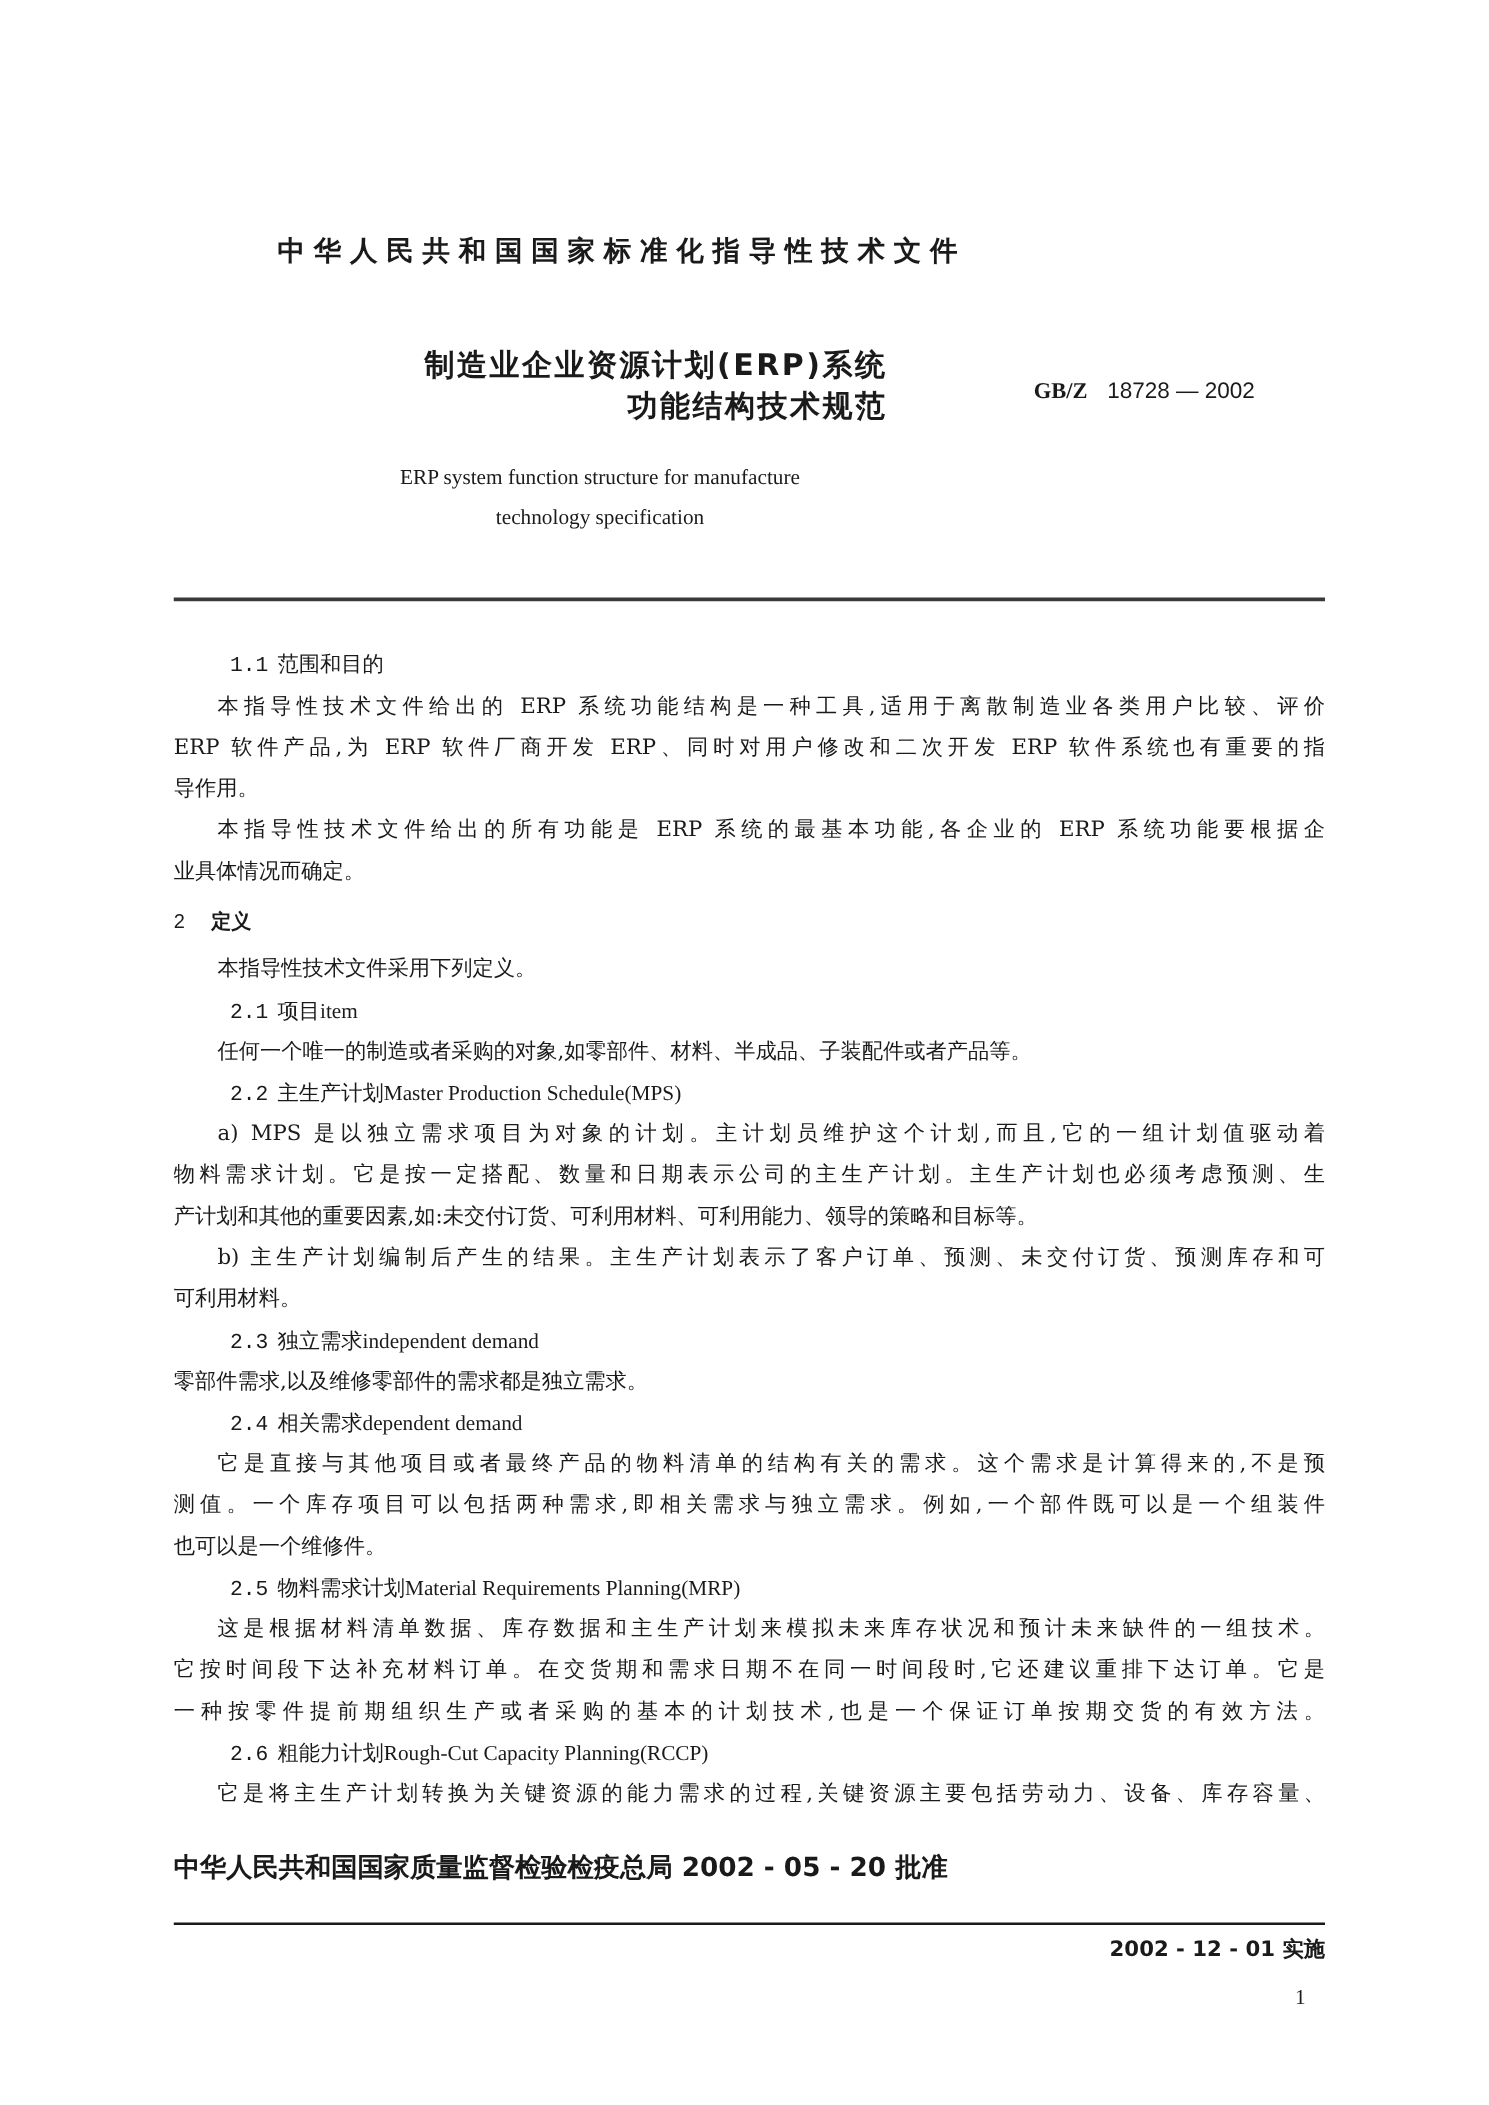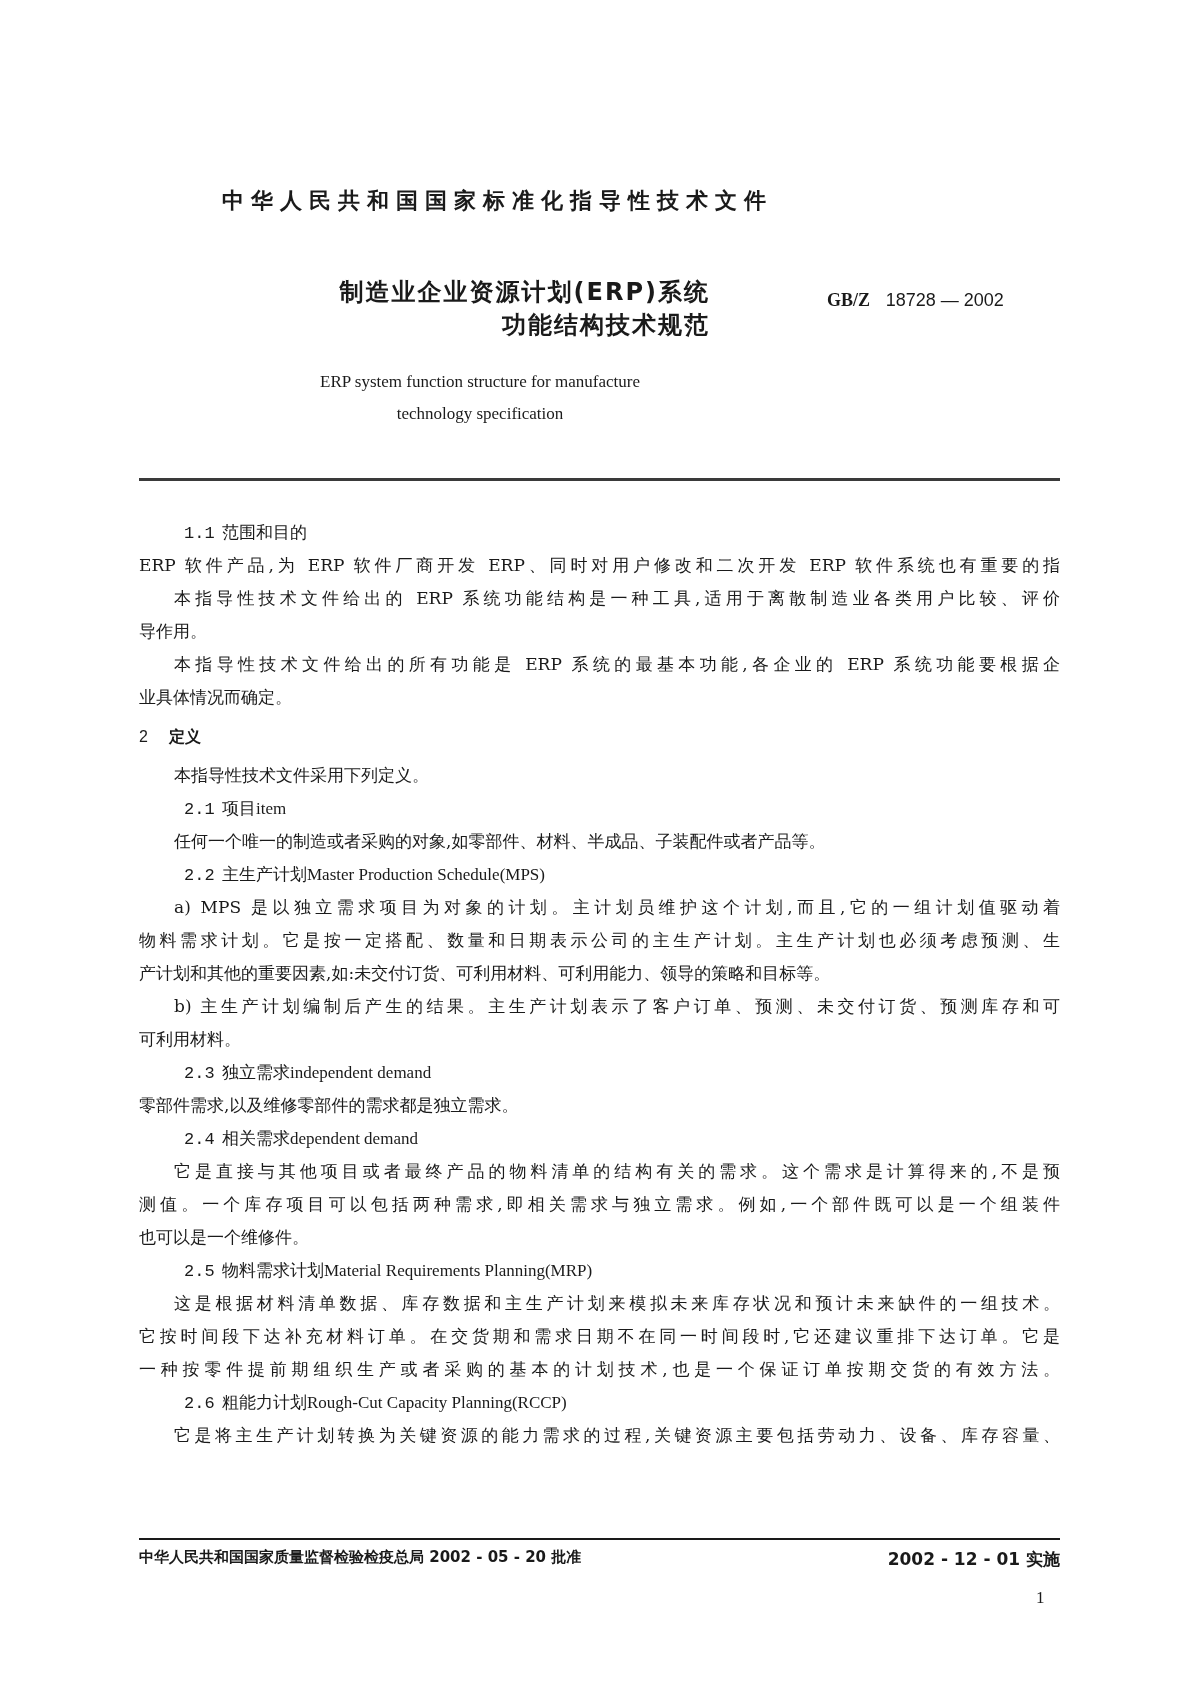--- a/index.html
+++ b/index.html
@@ -2,36 +2,36 @@
 <html><head>
 <meta charset="utf-8">
 <style>
   html, body { margin:0; padding:0; background:#ffffff; }
   body { width:1191px; height:1684px; position:relative; overflow:hidden;
          font-family:"DejaVu Serif","Liberation Serif",serif; color:#1a1a1a; }
   .abs { position:absolute; }
   .sans { font-family:"DejaVu Sans","Liberation Sans",sans-serif; }
   .header-title { left:222px; top:186px; font-size:22px; letter-spacing:7px; font-weight:bold; }
   .doc-title { left:250px; top:276px; width:460px; text-align:right; font-size:24px; line-height:33px; font-weight:bold; letter-spacing:2px; }
-  .std-code { left:827px; top:289px; font-size:18px; white-space:nowrap; }
+  .std-code { left:827px; top:302px; font-size:18px; white-space:nowrap; }
   .std-code .pre { font-family:"Liberation Serif",serif; font-weight:bold; }
   .std-code .num { font-family:"Liberation Sans",sans-serif; font-stretch:condensed; letter-spacing:0; }
   .en-title { left:230px; top:366px; width:500px; text-align:center; font-size:17px; line-height:32px; font-weight:normal; font-family:"Liberation Serif",serif; }
   .rule-top { left:139px; top:478px; width:921px; height:3px; background:#3a3a3a; }
   .body { left:139px; top:510px; width:921px; font-size:17px; }
   .line { height:33px; line-height:33px; white-space:nowrap; overflow:hidden; }
   .sec1 { font-family:"DejaVu Sans","Liberation Sans",sans-serif; font-weight:bold; font-size:16px; }
   .sec1 .n { font-weight:normal; font-family:"Liberation Sans",sans-serif; display:inline-block; width:30px; }
   .sec2 .n { font-family:Liberation Mono, monospace; display:inline-block; width:38px;margin-left:45px; }
   .sec2 .en { font-family:"Liberation Serif",serif; }
   .indent { padding-left:35px; }
   .gap-s { height:6px; }
   .justify { text-align:justify; text-align-last:justify; }
   .underline-rule { left:139px; top:1538px; width:921px; height:2px; background:#1a1a1a; }
-  .footer-left { left:139px; top:1548px; font-size:15px; font-weight:bold; font-family:"DejaVu Sans",sans-serif; }
+  .footer-left { left:139px; top:1480px; font-size:21px; font-weight:bold; font-family:"DejaVu Sans",sans-serif; }
   .footer-right { right:131px; top:1548px; font-size:17px; font-weight:bold; font-family:"DejaVu Sans",sans-serif; }
   .page-num { left:1036px; top:1588px; font-size:17px; font-family:"Liberation Serif",serif; }
 </style>
 </head>
 <body>
 
 <div class="abs header-title sans">中华人民共和国国家标准化指导性技术文件</div>
 
 <div class="abs doc-title sans">
   <div>制造业企业资源计划(ERP)系统</div>
@@ -49,22 +49,22 @@
 </div>
 
 <div class="abs rule-top"></div>
 
 <div class="abs body">
 
   <div class="gap-s"></div>
   <div class="line sec2">
     <span class="n">1.1</span><span>范围和目的</span>
   </div>
+  <div class="line indent justify">本指导性技术文件给出的 ERP 系统功能结构是一种工具,适用于离散制造业各类用户比较、评价</div>
   <div class="line justify">ERP 软件产品,为 ERP 软件厂商开发 ERP、同时对用户修改和二次开发 ERP 软件系统也有重要的指</div>
-  <div class="line indent justify">本指导性技术文件给出的 ERP 系统功能结构是一种工具,适用于离散制造业各类用户比较、评价</div>
   <div class="line">导作用。</div>
   <div class="line indent justify">本指导性技术文件给出的所有功能是 ERP 系统的最基本功能,各企业的 ERP 系统功能要根据企</div>
   <div class="line">业具体情况而确定。</div>
 
   <div class="gap-s"></div>
   <div class="line sec1">
     <span class="n">2</span><span>定义</span>
   </div>
   <div class="gap-s"></div>
   <div class="line indent">本指导性技术文件采用下列定义。</div>

